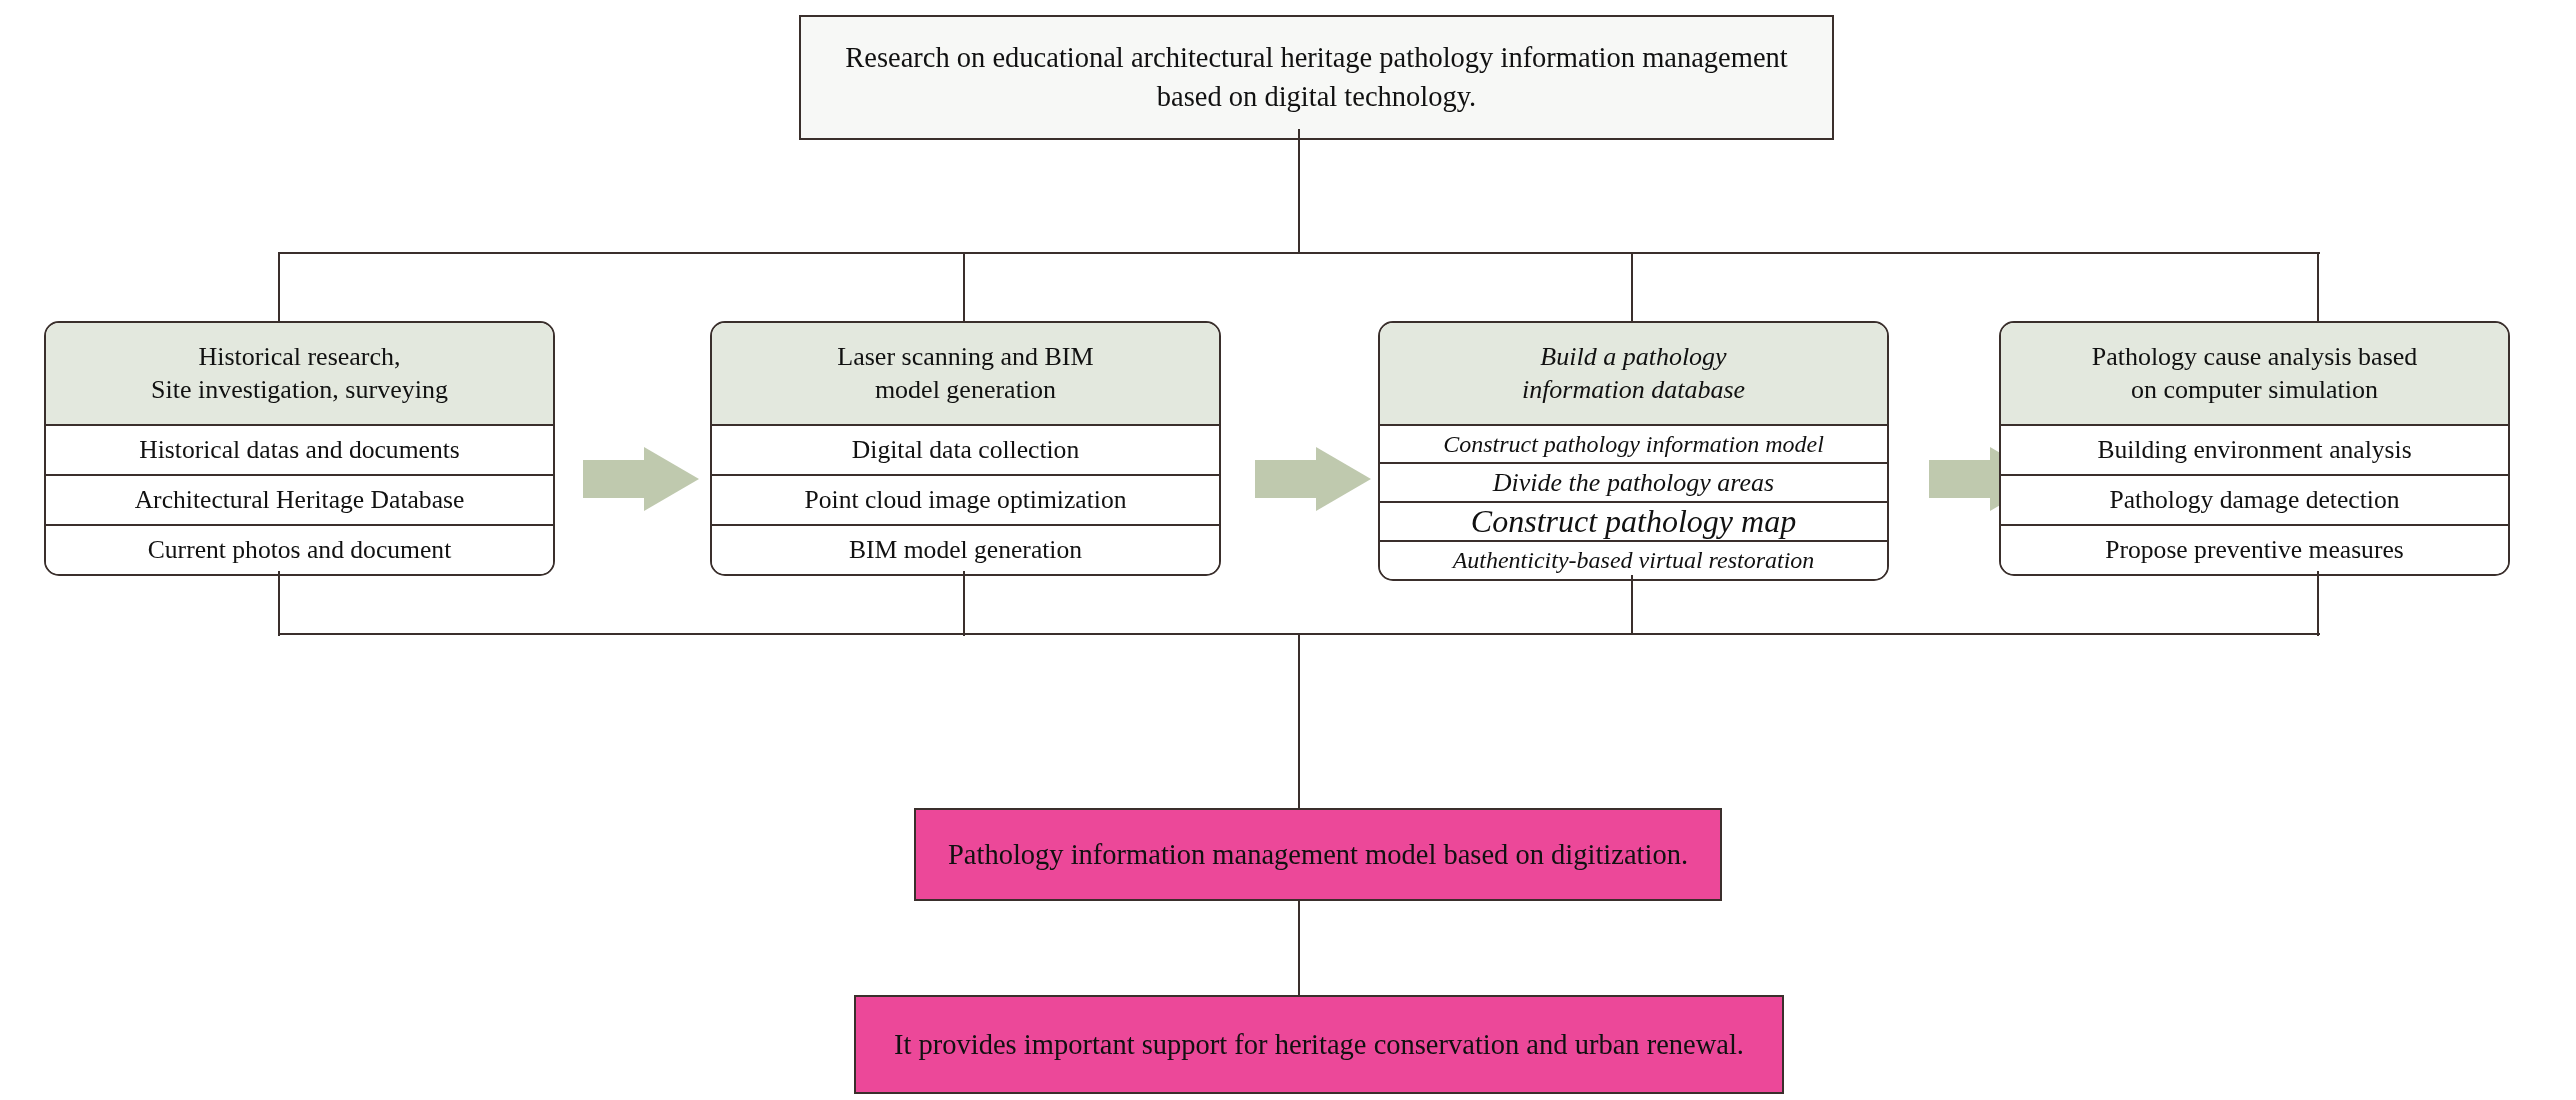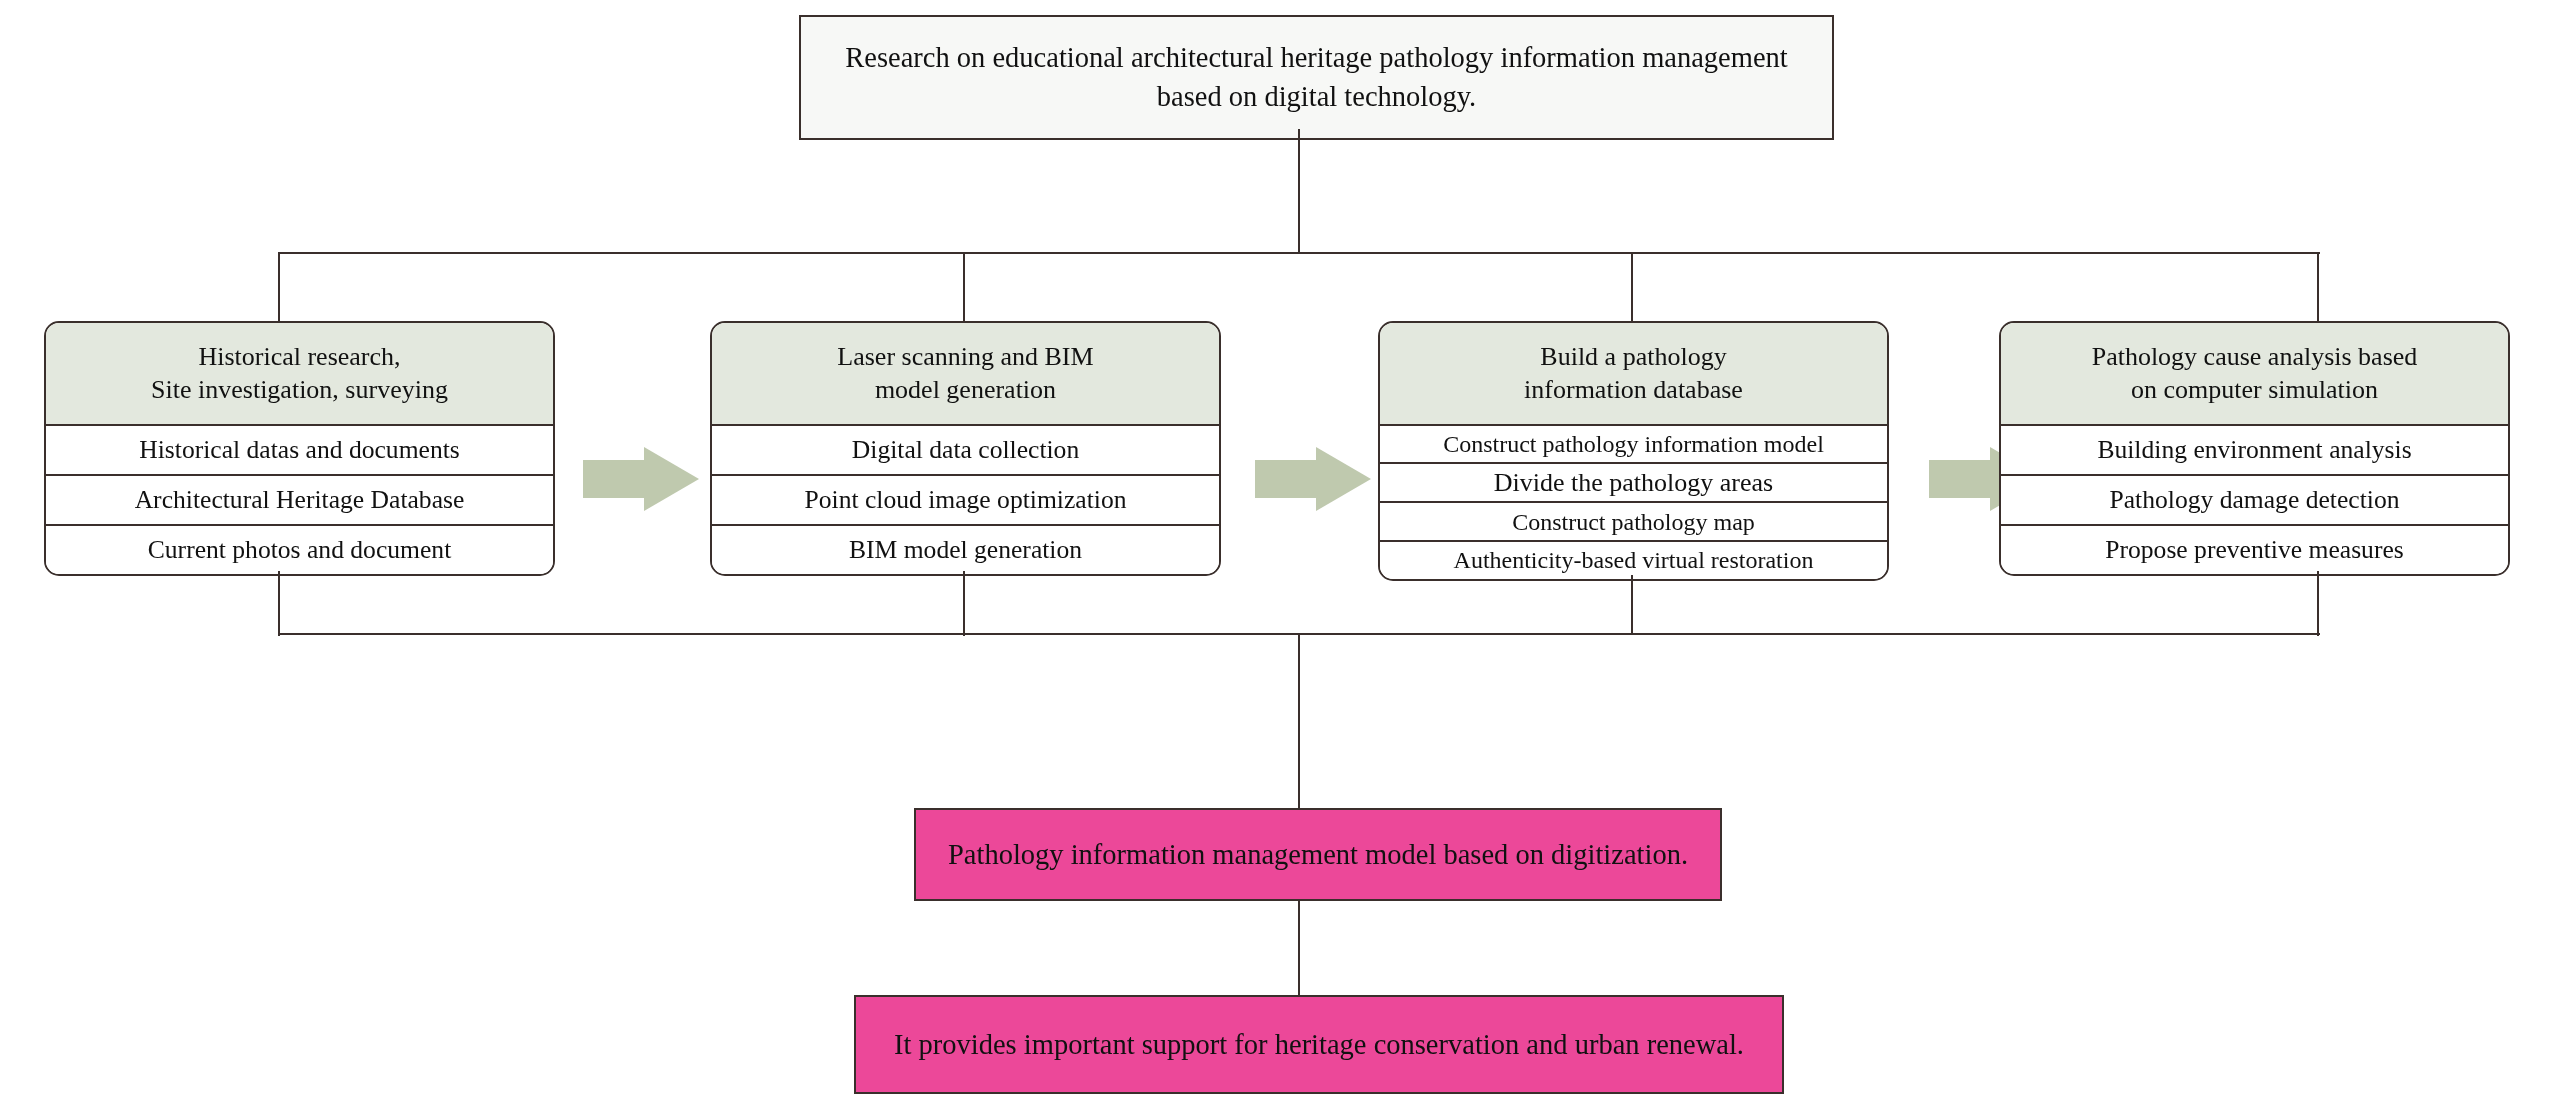--- a/index.html
+++ b/index.html
@@ -155,28 +155,28 @@
     </div>
   </div>
 
   <div style="position:absolute; left:1255px; top:447px; width:116px; height:64px;">
     <div class="block-arrow" style="left:0px; top:12.8px; width:64px; height:38px;"></div>
     <div style="position:absolute; left:61px; top:0px; width:0; height:0;
                 border-top:32px solid transparent; border-bottom:32px solid transparent;
                 border-left:55px solid #bfc9ae;"></div>
   </div>
 
-  <div class="stage" style="left:1378px; top:321px; width:507px; height:256px;">
+  <div class="stage" style="left:1378px; top:321px; width:507px; height:256px;font-style:italic;">
     <div class="stage-head" style="height:96px;">
       <span>Build a pathology<br>information database</span>
     </div>
     <div class="stage-rows">
       <div class="stage-row" style="font-size:24px;">Construct pathology information model</div>
       <div class="stage-row" style="font-size:26px;">Divide the pathology areas</div>
-      <div class="stage-row" style="font-size:24px;">Construct pathology map</div>
+      <div class="stage-row" style="font-size:32px;">Construct pathology map</div>
       <div class="stage-row" style="font-size:24px;">Authenticity-based virtual restoration</div>
     </div>
   </div>
 
   <div style="position:absolute; left:1929px; top:447px; width:116px; height:64px;">
     <div class="block-arrow" style="left:0px; top:12.8px; width:64px; height:38px;"></div>
     <div style="position:absolute; left:61px; top:0px; width:0; height:0;
                 border-top:32px solid transparent; border-bottom:32px solid transparent;
                 border-left:55px solid #bfc9ae;"></div>
   </div>

